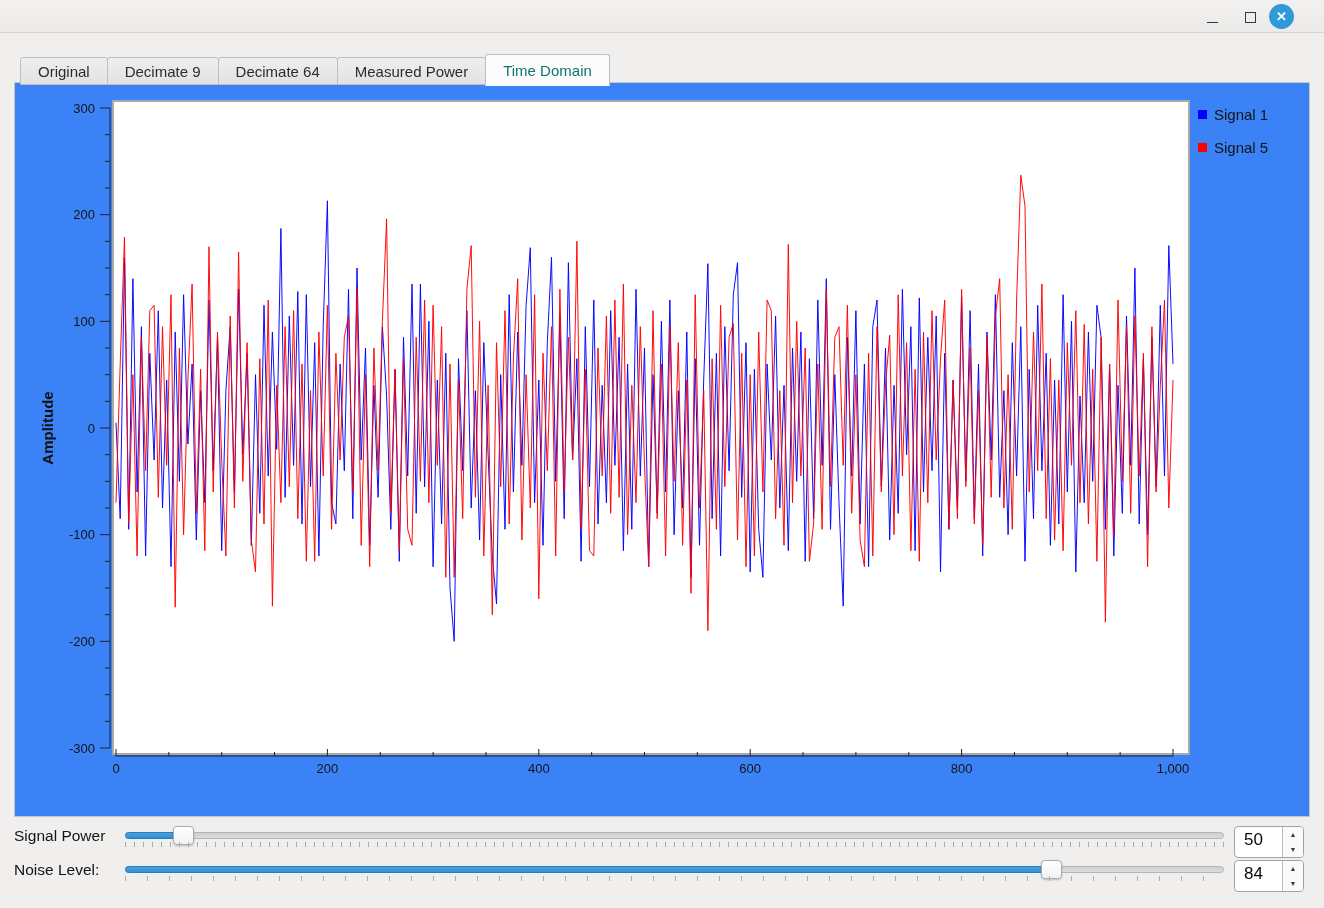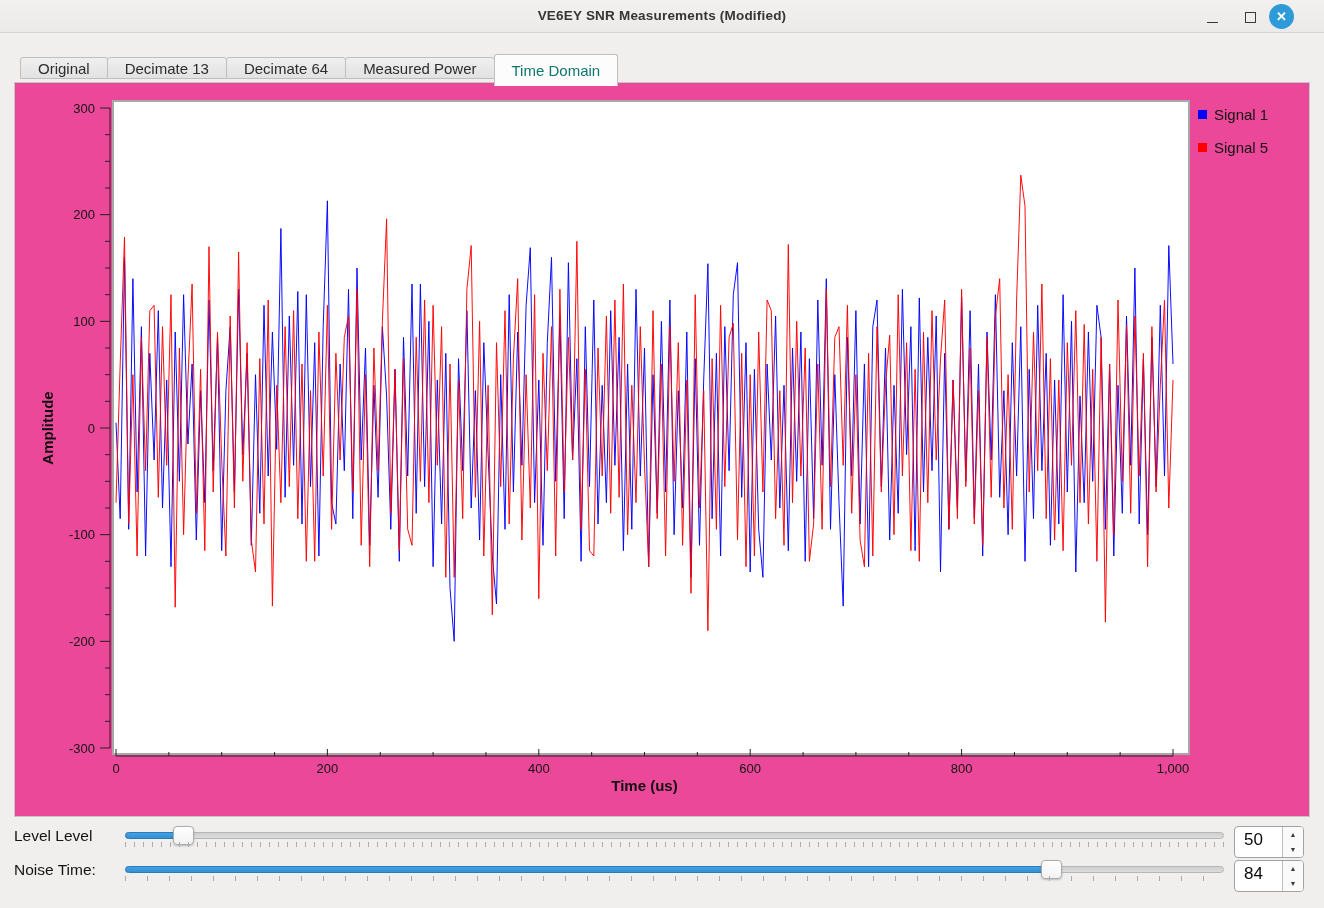--- a/index.html
+++ b/index.html
@@ -28,34 +28,34 @@
   .btn-max .glyph { width:11px; height:11px; border:1.6px solid #3a3a3a; background:transparent; }
   .btn-close { right:30px; top:4px; width:25px; height:25px; }
   .btn-close .glyph {
     width:25px; height:25px; border-radius:50%;
     background:#2e9ad8; color:#ffffff; font-size:13px; font-weight:bold;
     display:flex; align-items:center; justify-content:center; line-height:1;
   }
   
   .tabbar { position:absolute; left:20px; top:54px; height:29px; display:flex; z-index:3; }
   .tab {
-    height:22px; padding:0 17px; display:flex; align-items:center;
+    height:28px; padding:0 17px; display:flex; align-items:center;
     font-size:15px; color:#2c2c2c;
     background:linear-gradient(#efefef,#e2e2e2);
     border:1px solid #bfbfbf; margin-right:-1px;
     border-radius:3px 3px 0 0; position:relative; top:3px; cursor:default;
   }
   .tab.active {
     background:#fcfcfc; height:32px; top:0; z-index:4;
     border-bottom:1px solid #fcfcfc; color:#0f766e;
   }
   
   .panel {
     position:absolute; left:14px; top:82px; width:1296px; height:735px;
-    background:#ec4899; border:1px solid #c6c6c6; z-index:2;
+    background:#3b82f6; border:1px solid #c6c6c6; z-index:2;
   }
   .chart-wrap { position:absolute; left:0; top:0; width:1294px; height:733px; }
   svg text { font-family:"Liberation Sans", sans-serif; }
   .ylabel {
     position:absolute; left:-46px; top:335px; width:160px; height:20px;
     transform:rotate(-90deg); text-align:center;
     font-size:15px; font-weight:bold; color:#111;
   }
   .xlabel {
     position:absolute; left:101px; top:694px; width:1057px;
@@ -95,35 +95,34 @@
     display:flex; overflow:hidden;
   }
   .spin-value { flex:1; font-size:17px; color:#0a0a0a; padding:3px 0 0 9px; }
   .spin-arrows { width:21px; border-left:1px solid #bdbdbd; background:#fafafa; display:flex; flex-direction:column; }
   .spin-btn { flex:1; display:flex; align-items:center; justify-content:center; font-size:7px; color:#3c3c3c; cursor:default; }
 </style>
 </head>
 <body>
 
 <div class="titlebar">
-  <div class="title">VE6EY SNR Measurements (Modified)</div>
   <div class="winbtn btn-min">
     <span class="glyph"></span>
   </div>
   <div class="winbtn btn-max">
     <span class="glyph"></span>
   </div>
   <div class="winbtn btn-close">
     <span class="glyph">✕</span>
   </div>
 </div>
 
 <div class="tabbar">
   <div class="tab">Original</div>
-  <div class="tab">Decimate 13</div>
+  <div class="tab">Decimate 9</div>
   <div class="tab">Decimate 64</div>
   <div class="tab">Measured Power</div>
   <div class="tab active">Time Domain</div>
 </div>
 
 <div class="panel">
   <div class="chart-wrap">
     <svg id="chart-svg" width="1294" height="733">
         <rect x="98" y="18" width="1076" height="653" fill="#ffffff" stroke="#a8a8a8" stroke-width="2"></rect>
         <line x1="95" y1="25" x2="95" y2="665" stroke="#222" stroke-width="1"></line>
@@ -184,55 +183,54 @@
         <line x1="788.0500000000001" y1="669" x2="788.0500000000001" y2="673" stroke="#222" stroke-width="1"></line>
         <line x1="840.9" y1="669" x2="840.9" y2="673" stroke="#222" stroke-width="1"></line>
         <line x1="893.75" y1="669" x2="893.75" y2="673" stroke="#222" stroke-width="1"></line>
         <line x1="999.4499999999999" y1="669" x2="999.4499999999999" y2="673" stroke="#222" stroke-width="1"></line>
         <line x1="1052.3000000000002" y1="669" x2="1052.3000000000002" y2="673" stroke="#222" stroke-width="1"></line>
         <line x1="1105.15" y1="669" x2="1105.15" y2="673" stroke="#222" stroke-width="1"></line>
         <polyline points="101.0,339.7 105.2,435.7 109.5,174.3 113.7,446.3 117.9,195.7 122.1,409.0 126.4,243.7 130.6,473.0 134.8,270.3 139.1,377.0 143.3,227.7 147.5,425.0 151.7,297.0 156.0,483.7 160.2,249.0 164.4,398.3 168.6,211.7 172.9,361.0 177.1,281.0 181.3,457.0 185.6,307.7 189.8,419.7 194.0,217.0 198.2,387.7 202.5,254.3 206.7,467.7 210.9,307.7 215.2,243.7 219.4,409.0 223.6,206.3 227.8,371.7 232.1,270.3 236.3,462.3 240.5,291.7 244.8,430.3 249.0,222.3 253.2,393.0 257.4,249.0 261.7,366.3 265.9,145.5 270.1,414.3 274.3,233.0 278.6,382.3 282.8,208.5 287.0,441.0 291.3,211.7 295.5,403.7 299.7,259.7 303.9,473.0 308.2,243.7 312.4,117.8 316.6,419.7 320.9,441.0 325.1,281.0 329.3,387.7 333.5,206.3 337.8,435.7 342.0,185.0 346.2,377.0 350.5,265.0 354.7,462.3 358.9,302.3 363.1,414.3 367.4,243.7 371.6,313.0 375.8,446.3 380.0,286.3 384.3,478.3 388.5,254.3 392.7,393.0 397.0,201.0 401.2,430.3 405.4,201.0 409.6,403.7 413.9,238.3 418.1,483.7 422.3,297.0 426.6,441.0 430.8,270.3 435.0,505.0 439.2,558.3 443.5,275.7 447.7,387.7 451.9,227.7 456.2,425.0 460.4,307.7 464.6,457.0 468.8,259.7 473.1,371.7 477.3,473.0 481.5,521.0 485.7,291.7 490.0,446.3 494.2,211.7 498.4,409.0 502.7,249.0 506.9,382.3 511.1,222.3 515.3,164.7 519.6,419.7 523.8,297.0 528.0,462.3 532.3,259.7 536.5,174.3 540.7,398.3 544.9,233.0 549.2,435.7 553.4,179.7 557.6,377.0 561.9,275.7 566.1,478.3 570.3,243.7 574.5,403.7 578.8,217.0 583.0,441.0 587.2,302.3 591.4,419.7 595.7,227.7 599.9,382.3 604.1,254.3 608.4,467.7 612.6,281.0 616.8,446.3 621.0,206.3 625.3,393.0 629.5,265.0 633.7,483.7 638.0,291.7 642.2,430.3 646.4,238.3 650.6,409.0 654.9,217.0 659.1,451.7 663.3,307.7 667.6,425.0 671.8,249.0 676.0,494.3 680.2,275.7 684.5,462.3 688.7,297.0 692.9,180.7 697.1,435.7 701.4,270.3 705.6,473.0 709.8,243.7 714.1,387.7 718.3,211.7 722.5,179.7 726.7,414.3 731.0,259.7 735.2,489.0 739.4,286.3 743.7,446.3 747.9,494.3 752.1,281.0 756.3,377.0 760.6,233.0 764.8,425.0 769.0,302.3 773.3,467.7 777.5,265.0 781.7,398.3 785.9,249.0 790.2,478.3 794.4,275.7 798.6,435.7 802.8,217.0 807.1,382.3 811.3,195.7 815.5,446.3 819.8,291.7 824.0,419.7 828.2,523.1 832.4,254.3 836.7,393.0 840.9,227.7 845.1,441.0 849.4,281.0 853.6,483.7 857.8,243.7 862.0,217.0 866.3,403.7 870.5,265.0 874.7,457.0 879.0,302.3 883.2,430.3 887.4,206.3 891.6,371.7 895.9,243.7 900.1,467.7 904.3,214.9 908.5,409.0 912.8,254.3 917.0,387.7 921.2,233.0 925.5,489.0 929.7,270.3 933.9,446.3 938.1,297.0 942.4,425.0 946.6,213.8 950.8,398.3 955.1,227.7 959.3,435.7 963.5,281.0 967.7,473.0 972.0,249.0 976.2,377.0 980.4,211.7 984.7,414.3 988.9,307.7 993.1,451.7 997.3,259.7 1001.6,393.0 1005.8,243.7 1010.0,478.3 1014.2,286.3 1018.5,435.7 1022.7,222.3 1026.9,387.7 1031.2,270.3 1035.4,462.3 1039.6,297.0 1043.8,441.0 1048.1,211.7 1052.3,409.0 1056.5,238.3 1060.8,489.0 1065.0,313.0 1069.2,419.7 1073.4,249.0 1077.7,398.3 1081.9,222.3 1086.1,254.3 1090.4,446.3 1094.6,281.0 1098.8,473.0 1103.0,302.3 1107.3,430.3 1111.5,233.0 1115.7,382.3 1119.9,185.0 1124.2,441.0 1128.4,275.7 1132.6,451.7 1136.9,254.3 1141.1,403.7 1145.3,222.3 1149.5,393.0 1153.8,162.6 1158.0,281.0" fill="none" stroke="#0000ff" stroke-width="1" stroke-linejoin="round" stroke-opacity="0.95"></polyline>
         <polyline points="101.0,419.7 105.2,281.0 109.5,154.1 113.7,441.0 117.9,291.7 122.1,473.0 126.4,254.3 130.6,387.7 134.8,227.7 139.1,222.3 143.3,414.3 147.5,243.7 151.7,382.3 156.0,211.7 160.2,524.2 164.4,265.0 168.6,451.7 172.9,297.0 177.1,201.0 181.3,430.3 185.6,286.3 189.8,467.7 194.0,163.7 198.2,409.0 202.5,249.0 206.7,377.0 210.9,473.0 215.2,233.0 219.4,425.0 223.6,169.0 227.8,398.3 232.1,259.7 236.3,457.0 240.5,489.0 244.8,275.7 249.0,441.0 253.2,217.0 257.4,523.1 261.7,302.3 265.9,419.7 270.1,243.7 274.3,403.7 278.6,227.7 282.8,435.7 287.0,281.0 291.3,478.3 295.5,307.7 299.7,478.3 303.9,249.0 308.2,393.0 312.4,222.3 316.6,446.3 320.9,270.3 325.1,377.0 329.3,254.3 333.5,233.0 337.8,409.0 342.0,206.3 346.2,462.3 350.5,291.7 354.7,483.7 358.9,265.0 363.1,387.7 367.4,238.3 371.6,135.9 375.8,430.3 380.0,286.3 384.3,467.7 388.5,275.7 392.7,446.3 397.0,462.3 401.2,254.3 405.4,398.3 409.6,217.0 413.9,419.7 418.1,222.3 422.3,382.3 426.6,243.7 430.8,494.3 435.0,281.0 439.2,494.3 443.5,297.0 447.7,435.7 451.9,206.3 456.2,162.6 460.4,414.3 464.6,238.3 468.8,473.0 473.1,302.3 477.3,531.7 481.5,259.7 485.7,403.7 490.0,227.7 494.2,441.0 498.4,275.7 502.7,195.7 506.9,457.0 511.1,291.7 515.3,425.0 519.6,211.7 523.8,515.7 528.0,270.3 532.3,387.7 536.5,243.7 540.7,473.0 544.9,206.3 549.2,409.0 553.4,254.3 557.6,377.0 561.9,158.3 566.1,446.3 570.3,286.3 574.5,467.7 578.8,473.0 583.0,265.0 587.2,393.0 591.4,233.0 595.7,430.3 599.9,217.0 604.1,414.3 608.4,201.0 612.6,451.7 616.8,302.3 621.0,419.7 625.3,243.7 629.5,382.3 633.7,483.7 638.0,227.7 642.2,435.7 646.4,281.0 650.6,473.0 654.9,243.7 659.1,398.3 663.3,259.7 667.6,462.3 671.8,297.0 676.0,510.3 680.2,211.7 684.5,425.0 688.7,307.7 692.9,547.7 697.1,275.7 701.4,446.3 705.6,222.3 709.8,403.7 714.1,254.3 718.3,240.5 722.5,457.0 726.7,270.3 731.0,483.7 735.2,291.7 739.4,473.0 743.7,249.0 747.9,409.0 752.1,217.0 756.3,227.7 760.6,435.7 764.8,307.7 769.0,462.3 773.3,161.5 777.5,419.7 781.7,238.3 785.9,393.0 790.2,265.0 794.4,478.3 798.6,441.0 802.8,281.0 807.1,446.3 811.3,206.3 815.5,403.7 819.8,254.3 824.0,243.7 828.2,382.3 832.4,222.3 836.7,430.3 840.9,291.7 845.1,457.0 849.4,483.7 853.6,270.3 857.8,473.0 862.0,243.7 866.3,409.0 870.5,302.3 874.7,252.2 879.0,451.7 883.2,211.7 887.4,393.0 891.6,259.7 895.9,467.7 900.1,286.3 904.3,478.3 908.5,249.0 912.8,419.7 917.0,227.7 921.2,377.0 925.5,275.7 929.7,217.0 933.9,446.3 938.1,297.0 942.4,435.7 946.6,206.3 950.8,403.7 955.1,265.0 959.3,441.0 963.5,307.7 967.7,462.3 972.0,254.3 976.2,414.3 980.4,233.0 984.7,195.7 988.9,425.0 993.1,291.7 997.3,446.3 1001.6,217.0 1005.8,92.2 1010.0,123.1 1014.2,409.0 1018.5,249.0 1022.7,387.7 1026.9,201.0 1031.2,435.7 1035.4,275.7 1039.6,457.0 1043.8,297.0 1048.1,467.7 1052.3,259.7 1056.5,382.3 1060.8,227.7 1065.0,419.7 1069.2,241.5 1073.4,441.0 1077.7,286.3 1081.9,478.3 1086.1,254.3 1090.4,539.1 1094.6,281.0 1098.8,451.7 1103.0,217.0 1107.3,398.3 1111.5,242.6 1115.7,430.3 1119.9,233.0 1124.2,393.0 1128.4,270.3 1132.6,483.7 1136.9,243.7 1141.1,409.0 1145.3,302.3 1149.5,217.0 1153.8,425.0 1158.0,297.0" fill="none" stroke="#ff0000" stroke-width="1" stroke-linejoin="round" stroke-opacity="0.95"></polyline>
       </svg>
     <div class="ylabel">Amplitude</div>
-    <div class="xlabel">Time (us)</div>
     <div class="legend">
       <div class="legend-item">
         <span class="legend-swatch" id="swatch-0" style="background: rgb(0, 0, 255);"></span>
         <span class="legend-label">Signal 1</span>
       </div>
       <div class="legend-item">
         <span class="legend-swatch" id="swatch-1" style="background: rgb(255, 0, 0);"></span>
         <span class="legend-label">Signal 5</span>
       </div>
     </div>
   </div>
 </div>
 
 <div class="slider-row row-signal">
-  <div class="slider-label">Level Level</div>
+  <div class="slider-label">Signal Power</div>
   <div class="track"></div>
   <div class="track-fill" id="fill-signal" style="width: 58px;"></div>
   <div class="handle" id="handle-signal" style="left: 173px;"></div>
   <div class="ticks fine"></div>
   <div class="spinbox">
     <div class="spin-value">50</div>
     <div class="spin-arrows">
       <div class="spin-btn">
           <span>▲</span>
         </div>
       <div class="spin-btn">
           <span>▼</span>
         </div>
     </div>
   </div>
 </div>
 
 <div class="slider-row row-noise">
-  <div class="slider-label">Noise Time:</div>
+  <div class="slider-label">Noise Level:</div>
   <div class="track"></div>
   <div class="track-fill" id="fill-noise" style="width: 926px;"></div>
   <div class="handle" id="handle-noise" style="left: 1041px;"></div>
   <div class="ticks coarse"></div>
   <div class="spinbox">
     <div class="spin-value">84</div>
     <div class="spin-arrows">
       <div class="spin-btn">
           <span>▲</span>
         </div>

